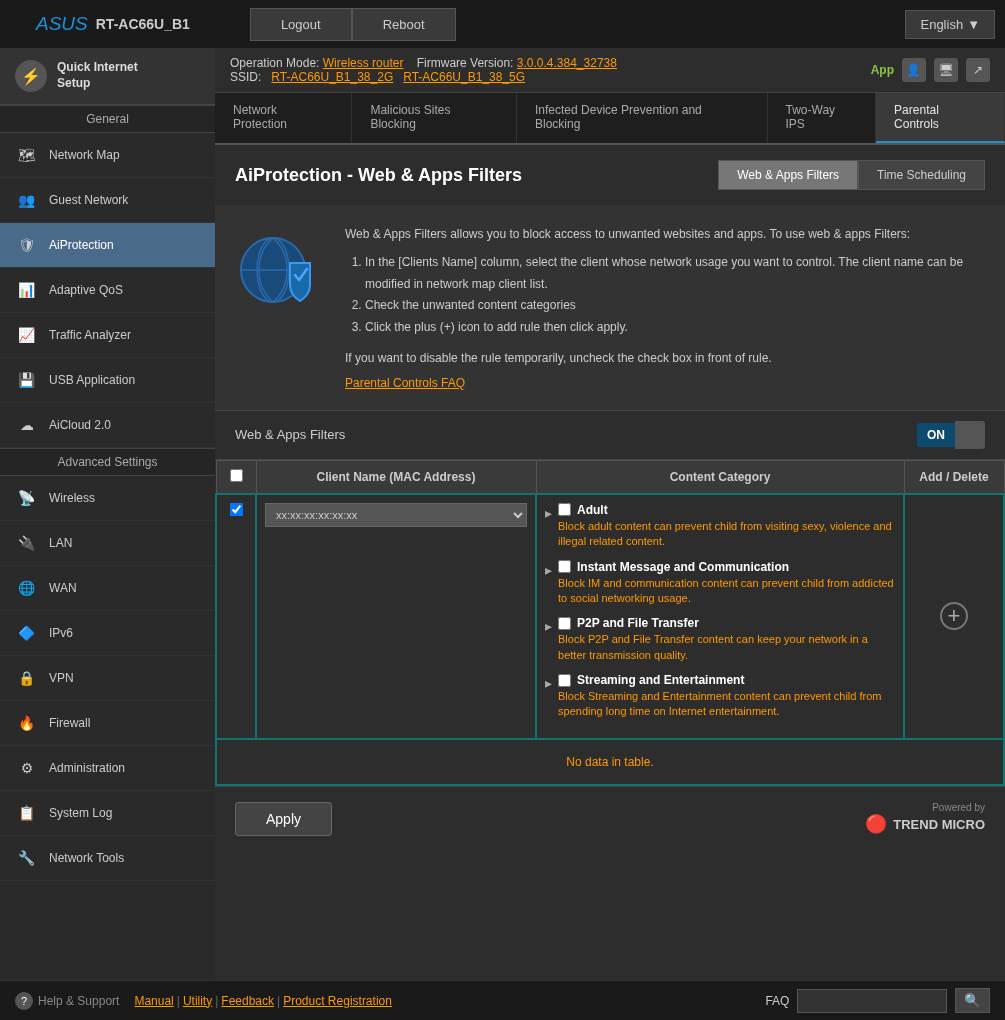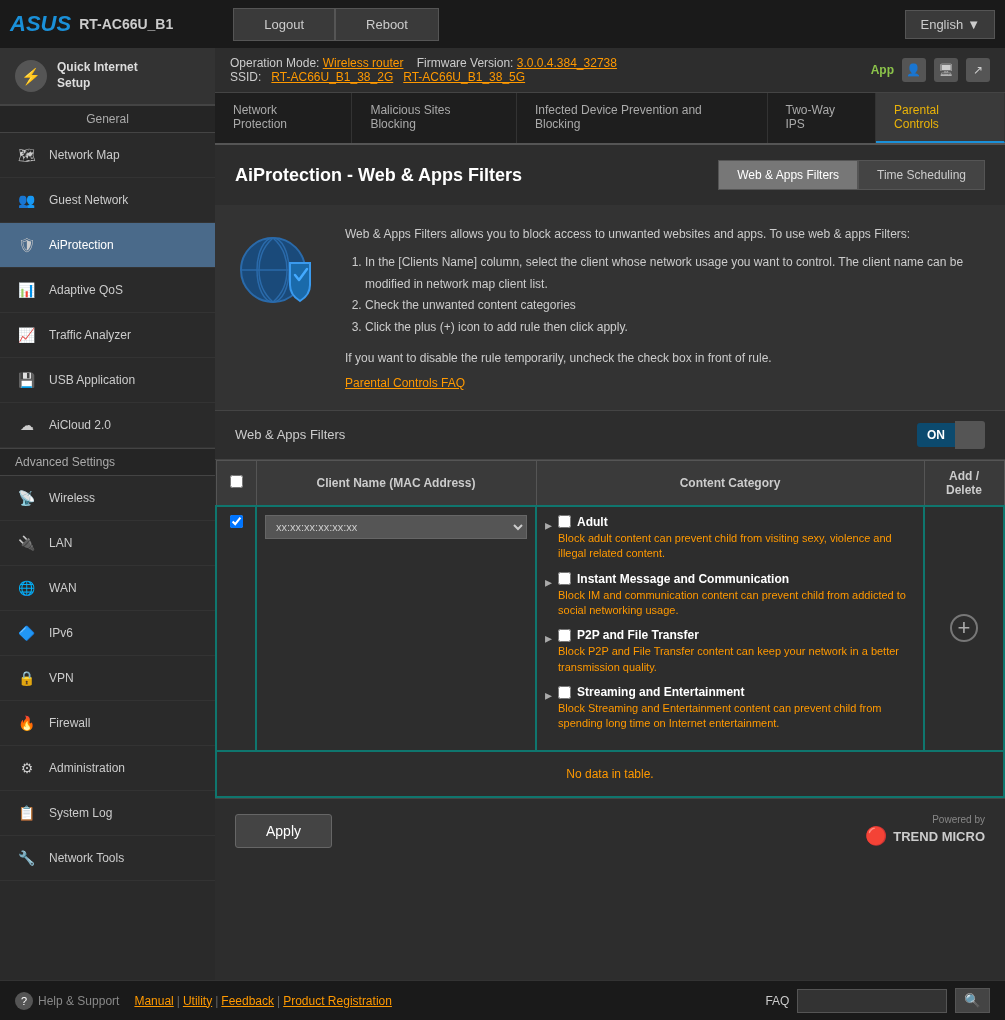--- a/index.html
+++ b/index.html
@@ -1,21 +1,21 @@
 <!DOCTYPE html>
 <html><head>
   <meta charset="utf-8">
   <style>
     * { box-sizing: border-box; margin: 0; padding: 0; }
     body { font-family: Arial, sans-serif; font-size: 12px; background: #1a1a1a; color: #ccc; width: 1005px; }
 
     
     .header { background: #1a1a1a; display: flex; align-items: center; height: 48px; padding: 0 10px; }
     .logo { display: flex; align-items: center; gap: 8px; }
-    .logo-asus { color: #1a90d9; font-weight: bold; font-size: 22px; font-style: italic; }
+    .logo-asus { color: #1a90d9; font-weight: normal; font-size: 19px; font-style: italic; margin-left: 26px; }
     .logo-model { color: #ccc; font-size: 14px; font-weight: bold; }
     .header-nav { display: flex; gap: 0; margin-left: 60px; border-radius: 11px; }
     .header-btn { background: #3a3a3a; color: #ccc; border: 1px solid #555; padding: 8px 30px; cursor: pointer; font-size: 13px; }
     .header-right { margin-left: auto; display: flex; align-items: center; gap: 8px; }
     .lang-btn { background: #3a3a3a; color: #ccc; border: 1px solid #555; padding: 6px 14px; cursor: pointer; font-size: 13px; display: flex; align-items: center; gap: 4px; }
 
     
     .main-layout { display: flex; height: calc(1020px - 48px - 40px); }
 
     
@@ -25,37 +25,37 @@
     .sidebar-quick-text { color: #ddd; font-size: 12px; font-weight: bold; line-height: 1.3; }
 
     .sidebar-section-title { background: #252525; color: #aaa; font-size: 12px; padding: 6px 15px; border-top: 1px solid #444; border-bottom: 1px solid #444; text-align: center; }
 
     .sidebar-item { display: flex; align-items: center; gap: 10px; padding: 10px 15px; cursor: pointer; border-bottom: 1px solid #333; }
     .sidebar-item.active { background: #4a6a8a; }
     .sidebar-item-icon { width: 24px; height: 24px; display: flex; align-items: center; justify-content: center; font-size: 14px; flex-shrink: 0; }
     .sidebar-item-label { color: #ccc; font-size: 12px; }
     .sidebar-item.active .sidebar-item-label { color: #fff; }
 
-    .sidebar-advanced-title { background: #252525; color: #aaa; font-size: 12px; padding: 6px 15px; border-top: 1px solid #444; border-bottom: 1px solid #444; }
+    .sidebar-advanced-title { background: #252525; color: #aaa; font-size: 12px; padding: 6px 15px; border-top: 1px solid #444; border-bottom: 1px solid #444; text-align: center; }
 
     
     .content { flex: 1; background: #2d2d2d; display: flex; flex-direction: column; overflow: hidden; }
 
     
     .info-bar { background: #2d2d2d; padding: 8px 15px; border-bottom: 1px solid #444; display: flex; justify-content: space-between; align-items: center; gap: 29px; }
     .info-bar-left { font-size: 12px; color: #ccc; }
     .info-bar-left a { color: #f90; text-decoration: underline; cursor: pointer; }
     .info-bar-right { display: flex; align-items: center; gap: 8px; }
     .info-app { color: #8bc34a; font-size: 12px; font-weight: bold; }
     .icon-circle { width: 24px; height: 24px; display: flex; align-items: center; justify-content: center; background: #555; border-radius: 3px; color: #ccc; font-size: 12px; }
 
     
     .sub-tabs { display: flex; background: #1e1e1e; border-bottom: 2px solid #555; }
     .sub-tab { padding: 10px 18px; color: #aaa; cursor: pointer; font-size: 12px; border-right: 1px solid #333; }
-    .sub-tab.active { background: #3a3a3a; color: #eab308; border-bottom: 2px solid #1a90d9; }
+    .sub-tab.active { background: #3a3a3a; color: #e5e5e5; border-bottom: 2px solid #1a90d9; }
 
     
     .page-content { flex: 1; overflow-y: auto; padding: 0; }
 
     
     .aiprot-header { display: flex; align-items: center; justify-content: space-between; padding: 15px 20px; background: #2d2d2d; }
     .aiprot-title { color: #fff; font-size: 18px; font-weight: bold; }
     .filter-tabs { display: flex; gap: 0; }
     .filter-tab { padding: 7px 18px; cursor: pointer; font-size: 12px; border: 1px solid #555; background: #444; color: #ccc; }
     .filter-tab.active { background: #777; color: #fff; }
@@ -80,21 +80,21 @@
     .client-list-header { background: #3a3a3a; padding: 8px 20px; color: #f90; font-size: 13px; font-weight: bold; border-bottom: 1px solid #555; }
 
     
     .table-container { padding: 0; }
     table { width: 100%; border-collapse: collapse; }
     th { background: #3a3a3a; color: #ccc; padding: 8px 12px; font-size: 12px; border: 1px solid #555; text-align: center; }
     td { border: 2px solid #0f766e; padding: 4px 8px; vertical-align: top; }
     .checkbox-cell { width: 40px; text-align: center; padding: 8px; }
     .client-name-col { width: 280px; }
     .content-cat-col { }
-    .add-delete-col { width: 80px; text-align: center; }
+    .add-delete-col { width: 100px; text-align: center; }
 
     
     .cat-item { display: flex; align-items: flex-start; gap: 6px; margin-bottom: 10px; }
     .cat-item-plus { color: #aaa; font-size: 14px; margin-top: 2px; flex-shrink: 0; }
     .cat-item-content { flex: 1; }
     .cat-item-check-label { display: flex; align-items: center; gap: 6px; }
     .cat-item-name { color: #fff; font-weight: bold; font-size: 12px; }
     .cat-item-desc { color: #f90; font-size: 11px; line-height: 1.4; margin-top: 2px; }
 
     

